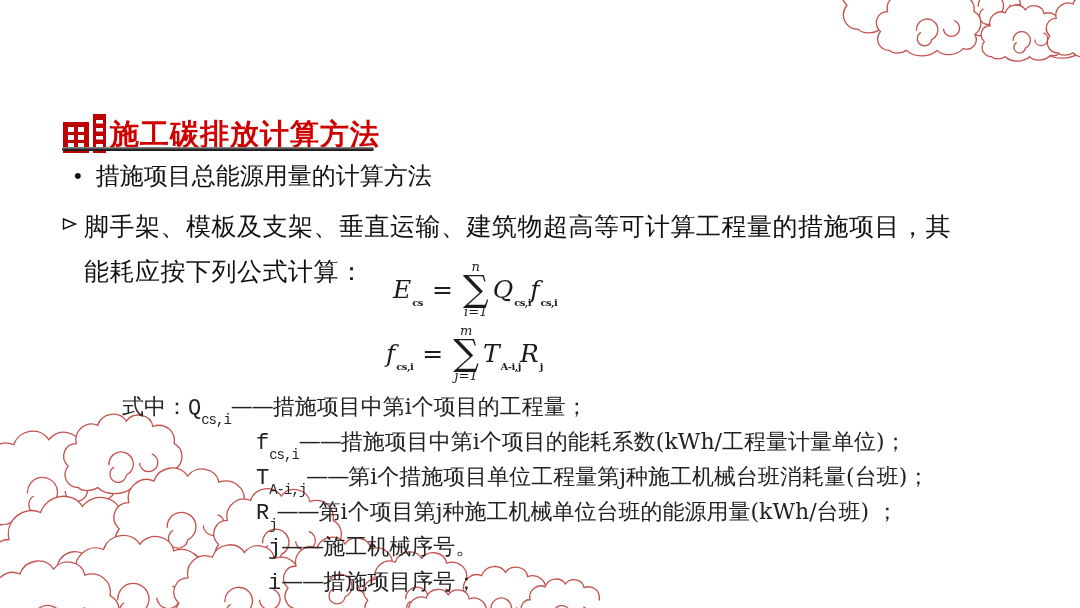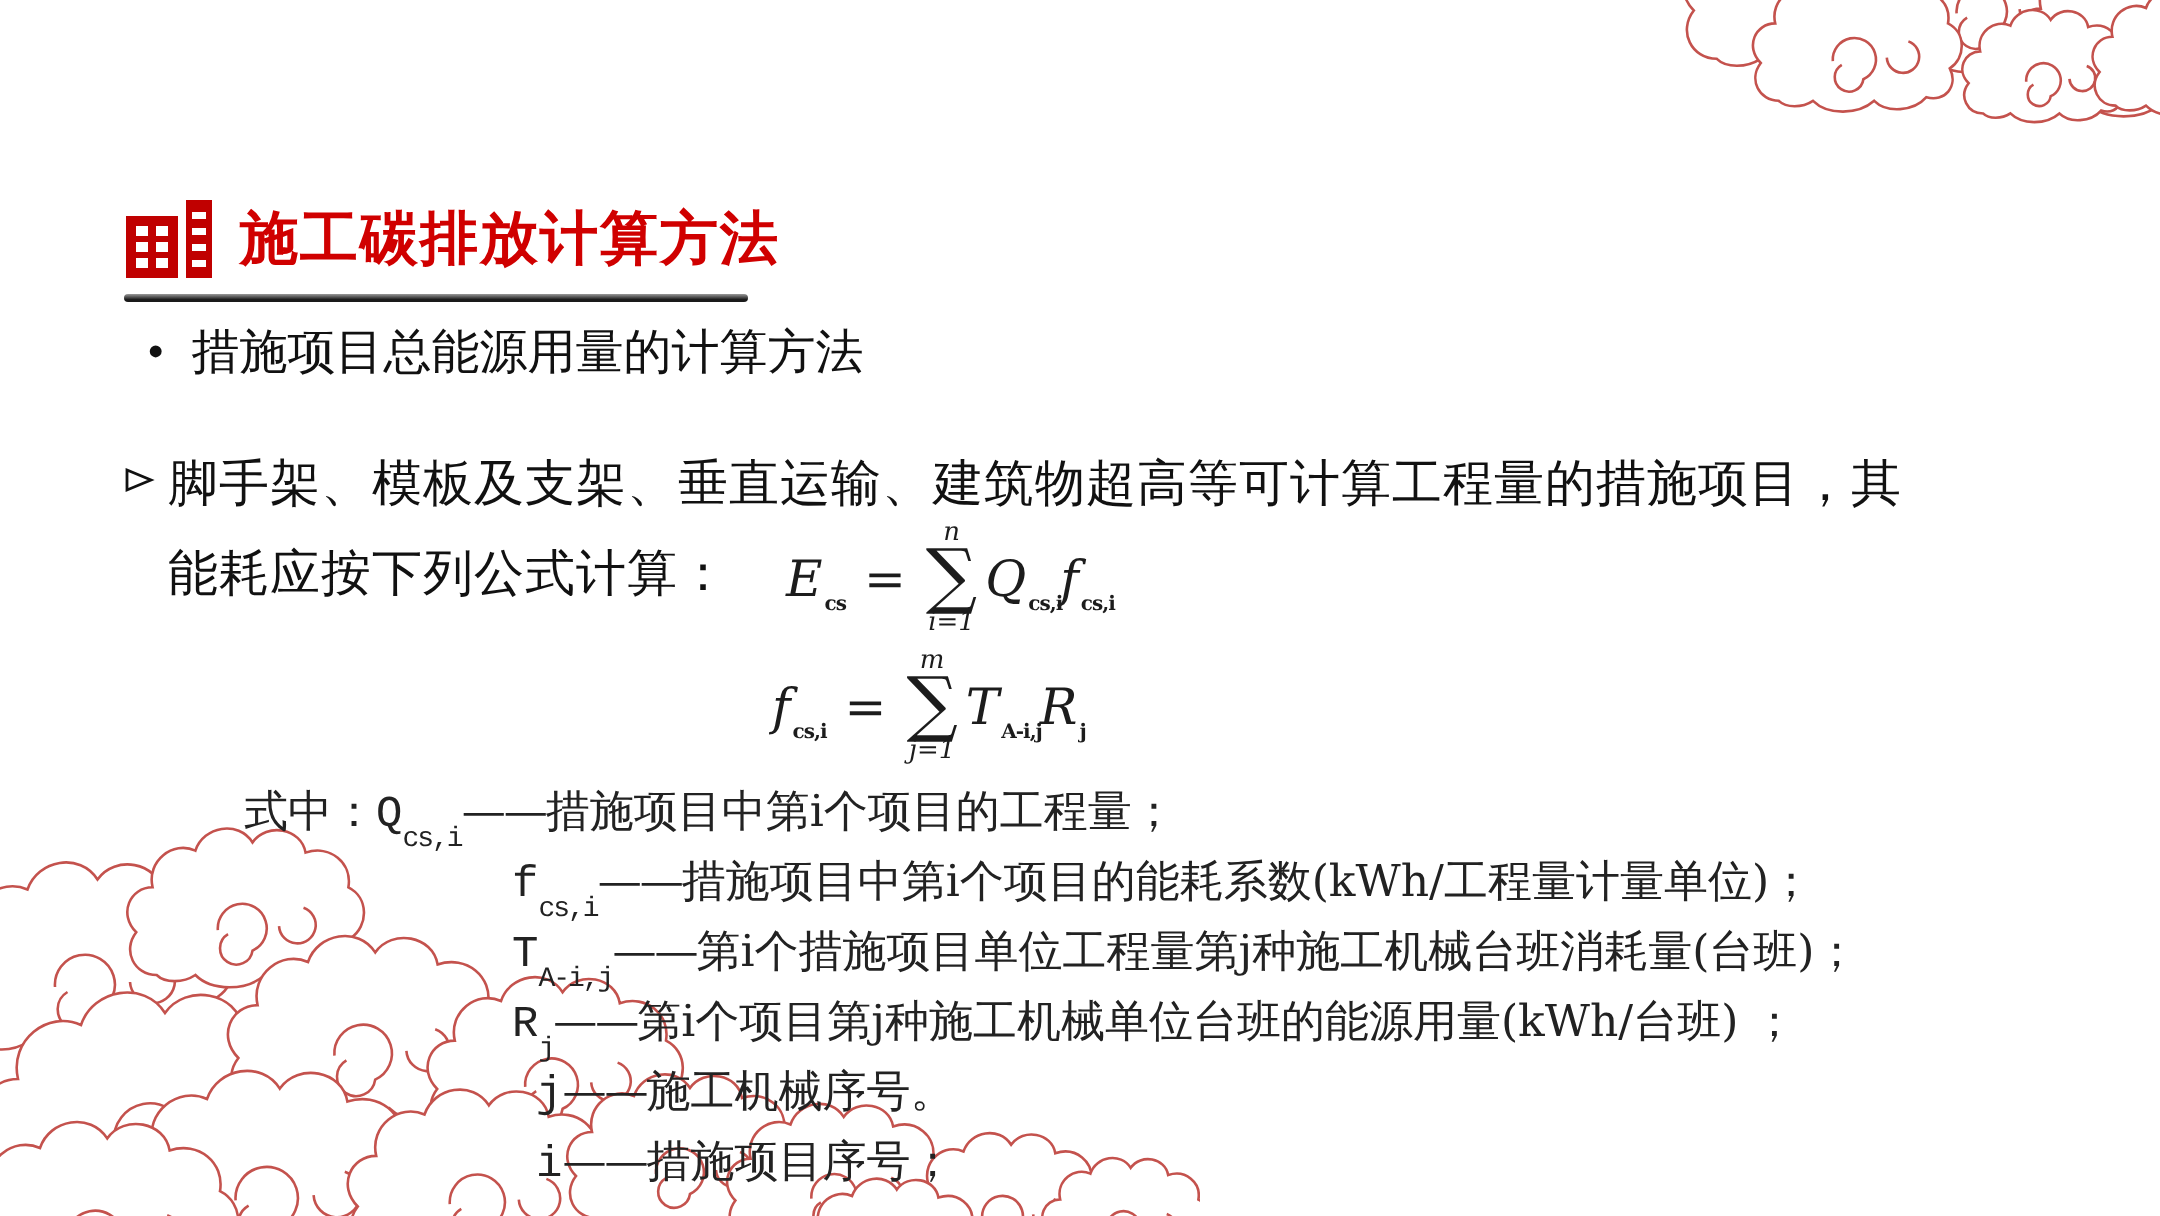--- a/index.html
+++ b/index.html
@@ -3,31 +3,31 @@
 <meta charset="utf-8">
 <style>
   html,body{margin:0;padding:0;background:#e8e8e8;}
   .slide{
     position:relative;width:1080px;height:608px;margin:0 auto;
     background:#ffffff;overflow:hidden;
     font-family:"Liberation Sans",sans-serif;color:#111111;
   }
 
   
-  .title-block{position:absolute;left:62px;top:100px;display:flex;align-items:center;gap:10px;}
+  .title-block{position:absolute;left:62px;top:114px;display:flex;align-items:center;}
   .title-text{font-size:29px;font-weight:600;color:#d00000;letter-spacing:1px;line-height:1.2;}
   .title-underline{
     position:absolute;left:62px;top:147px;width:312px;height:4px;
     background:linear-gradient(to bottom,#9a9a9a 0%,#1a1a1a 70%);border-radius:2px;
   }
 
   
   .bullet1{position:absolute;left:74px;top:160px;display:flex;align-items:center;font-size:24px;}
   .bullet1 .marker{margin-right:14px;font-size:22px;}
-  .para2{position:absolute;left:62px;top:220px;width:940px;display:flex;}
+  .para2{position:absolute;left:62px;top:204px;width:940px;display:flex;}
   .para2 .arrow-wrap{flex:0 0 22px;padding-top:12px;}
   .para2-text{font-size:25px;line-height:45px;letter-spacing:0.5px;}
 
   
   .formula{
     position:absolute;display:flex;align-items:center;
     font-family:"DejaVu Serif",serif;font-size:25px;color:#1c1c1c;font-style:italic;
   }
   .formula-1{left:393px;top:260px;}
   .formula-2{left:386px;top:324px;}

